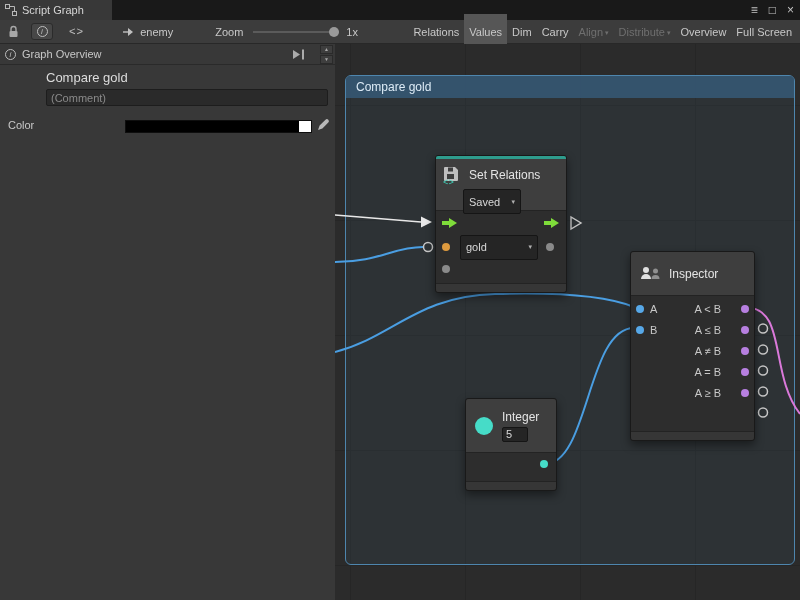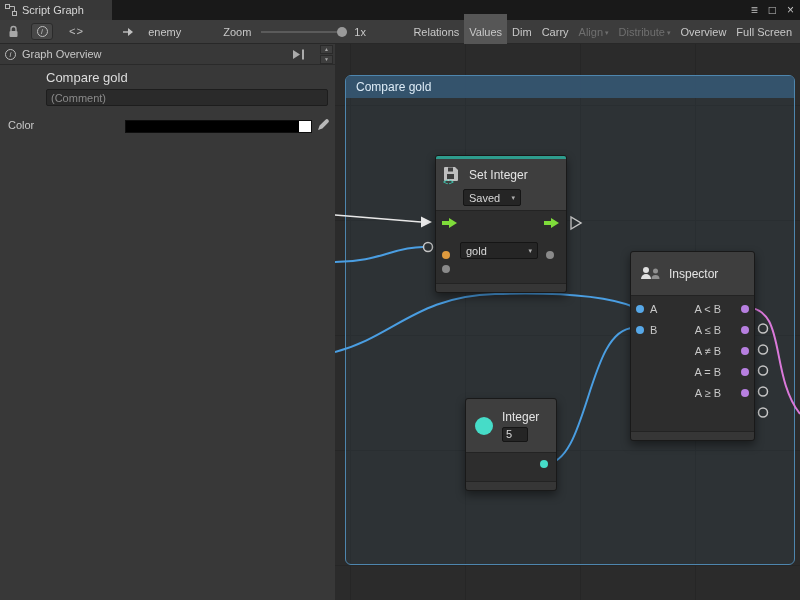--- a/index.html
+++ b/index.html
@@ -16,21 +16,21 @@
 
   
   .toolbar { position:absolute; left:0; top:20px; width:800px; height:24px; background:#3C3C3C;
              border-bottom:1px solid #282828; display:flex; align-items:center; font-size:11px; color:#C8C8C8; }
   .tb-lock { margin-left:7px; display:flex; }
   .tb-info { margin-left:11px; width:22px; height:17px; background:#474747; border:1px solid #2B2B2B;
              border-radius:3px; display:flex; align-items:center; justify-content:center; }
   .circle-i { width:11px; height:11px; border:1px solid #BDBDBD; border-radius:50%; font-size:8px;
               line-height:9px; text-align:center; color:#BDBDBD; font-style:italic; display:block; }
   .tb-code { margin-left:16px; font-family:"Liberation Mono", monospace; font-size:11px; color:#C0C0C0; letter-spacing:1px; }
-  .tb-graph { margin-left:38px; display:flex; align-items:center; gap:14px; }
+  .tb-graph { margin-left:38px; display:flex; align-items:center; gap:6px; }
   .tb-zoomlab { margin-left:42px; }
   .slider { margin-left:10px; width:86px; height:14px; position:relative; }
   .slider .track { position:absolute; left:0; right:0; top:6px; height:2px; background:#5B5B5B; }
   .slider .knob { position:absolute; left:76px; top:2px; width:10px; height:10px; border-radius:50%; background:#9A9A9A; }
   .tb-zoomval { margin-left:7px; }
   .tb-spacer { flex:1; }
   .tb-btn { padding:7px 5px; height:35px; line-height:23px; white-space:nowrap; }
   .tb-btn.active { background:#565656; }
   .tb-btn.disabled { color:#6F6F6F; }
   .tb-btn .caret { font-size:7px; margin-left:2px; vertical-align:1px; }
@@ -74,31 +74,31 @@
           box-shadow:0 4px 10px rgba(0,0,0,0.45); font-size:11px; }
   .node-footer { position:absolute; left:0; right:0; bottom:0; height:9px; background:#363636;
                  border-top:1px solid #232323; border-radius:0 0 3px 3px; }
   .dot { width:8px; height:8px; border-radius:50%; flex:0 0 auto; }
   .dot.blue { background:#57A8E8; }
   .dot.purple { background:#B77FE0; }
   .dot.orange { background:#DE9A3E; }
   .dot.gray { background:#8A8A8A; }
   .dot.teal { background:#46DCC8; }
   .dropdown { background:#252525; border:1px solid #151515; border-radius:2px; color:#D8D8D8;
-              font-size:11px; height:17px; display:flex; align-items:center; padding:0 5px; }
+              font-size:11px; height:25px; display:flex; align-items:center; padding:0 5px; }
   .dropdown .dd-caret { margin-left:auto; font-size:7px; color:#B0B0B0; padding-left:5px; }
 
   
   .node-setvar { left:100px; top:111px; width:132px; height:138px; }
   .sv-strip { height:3px; background:#2E9C8D; border-radius:2px 2px 0 0; }
   .sv-header { height:52px; background:#3E3E3E; border-bottom:1px solid #232323; padding:3px 6px 0; }
   .sv-titlerow { display:flex; align-items:center; gap:7px; height:26px; color:#E4E4E4; font-size:12px; }
   .sv-kind { width:58px; margin-left:21px; margin-top:1px; }
   .flow-row { height:24px; display:flex; align-items:center; justify-content:space-between; padding:0 6px; }
-  .value-row { height:24px; display:flex; align-items:flex-end; padding:0 6px; }
+  .value-row { height:24px; display:flex; align-items:center; padding:0 6px; }
   .value-row .dropdown { width:78px; margin-left:10px; margin-right:auto; }
   .value-row .dot.gray { margin-right:6px; }
   .extra-row { height:20px; display:flex; align-items:center; padding:0 6px; }
 
   
   .node-cmp { left:295px; top:207px; width:125px; height:190px; }
   .cmp-header { height:44px; background:#3E3E3E; border-bottom:1px solid #232323; border-radius:3px 3px 0 0;
                 display:flex; align-items:center; gap:8px; padding:0 8px; color:#E4E4E4; font-size:12px; }
   .cmp-rows { padding-top:2px; }
   .cmp-row { height:21px; display:flex; align-items:center; gap:6px; padding:0 5px; color:#C8C8C8; }
@@ -234,21 +234,21 @@
   <div class="node node-setvar">
     <div class="sv-strip"></div>
     <div class="sv-header">
       <div class="sv-titlerow">
         <svg width="20" height="20" viewBox="0 0 20 20">
           <path d="M3,2 h10 l3,3 v10 a1,1 0 0 1 -1,1 h-12 a1,1 0 0 1 -1,-1 v-12 a1,1 0 0 1 1,-1 z" fill="#BFBFBF"></path>
           <rect x="6" y="2.5" width="5" height="4" fill="#3E3E3E"></rect>
           <rect x="5" y="9" width="7" height="5" fill="#3E3E3E"></rect>
           <text x="1" y="19.5" font-size="9" fill="#3FD0B8" font-family="Liberation Mono, monospace">&lt;&gt;</text>
         </svg>
-        <span>Set Integer</span>
+        <span>Set Relations</span>
       </div>
       <div class="dropdown sv-kind">
         <span>Saved</span>
         <span class="dd-caret">▾</span>
       </div>
     </div>
     <div class="flow-row">
       <svg width="16" height="12" viewBox="0 0 16 12">
         <path d="M0,4 H7 V1 L15,6 L7,11 V8 H0 Z" fill="#7FDC3A"></path>
       </svg>

